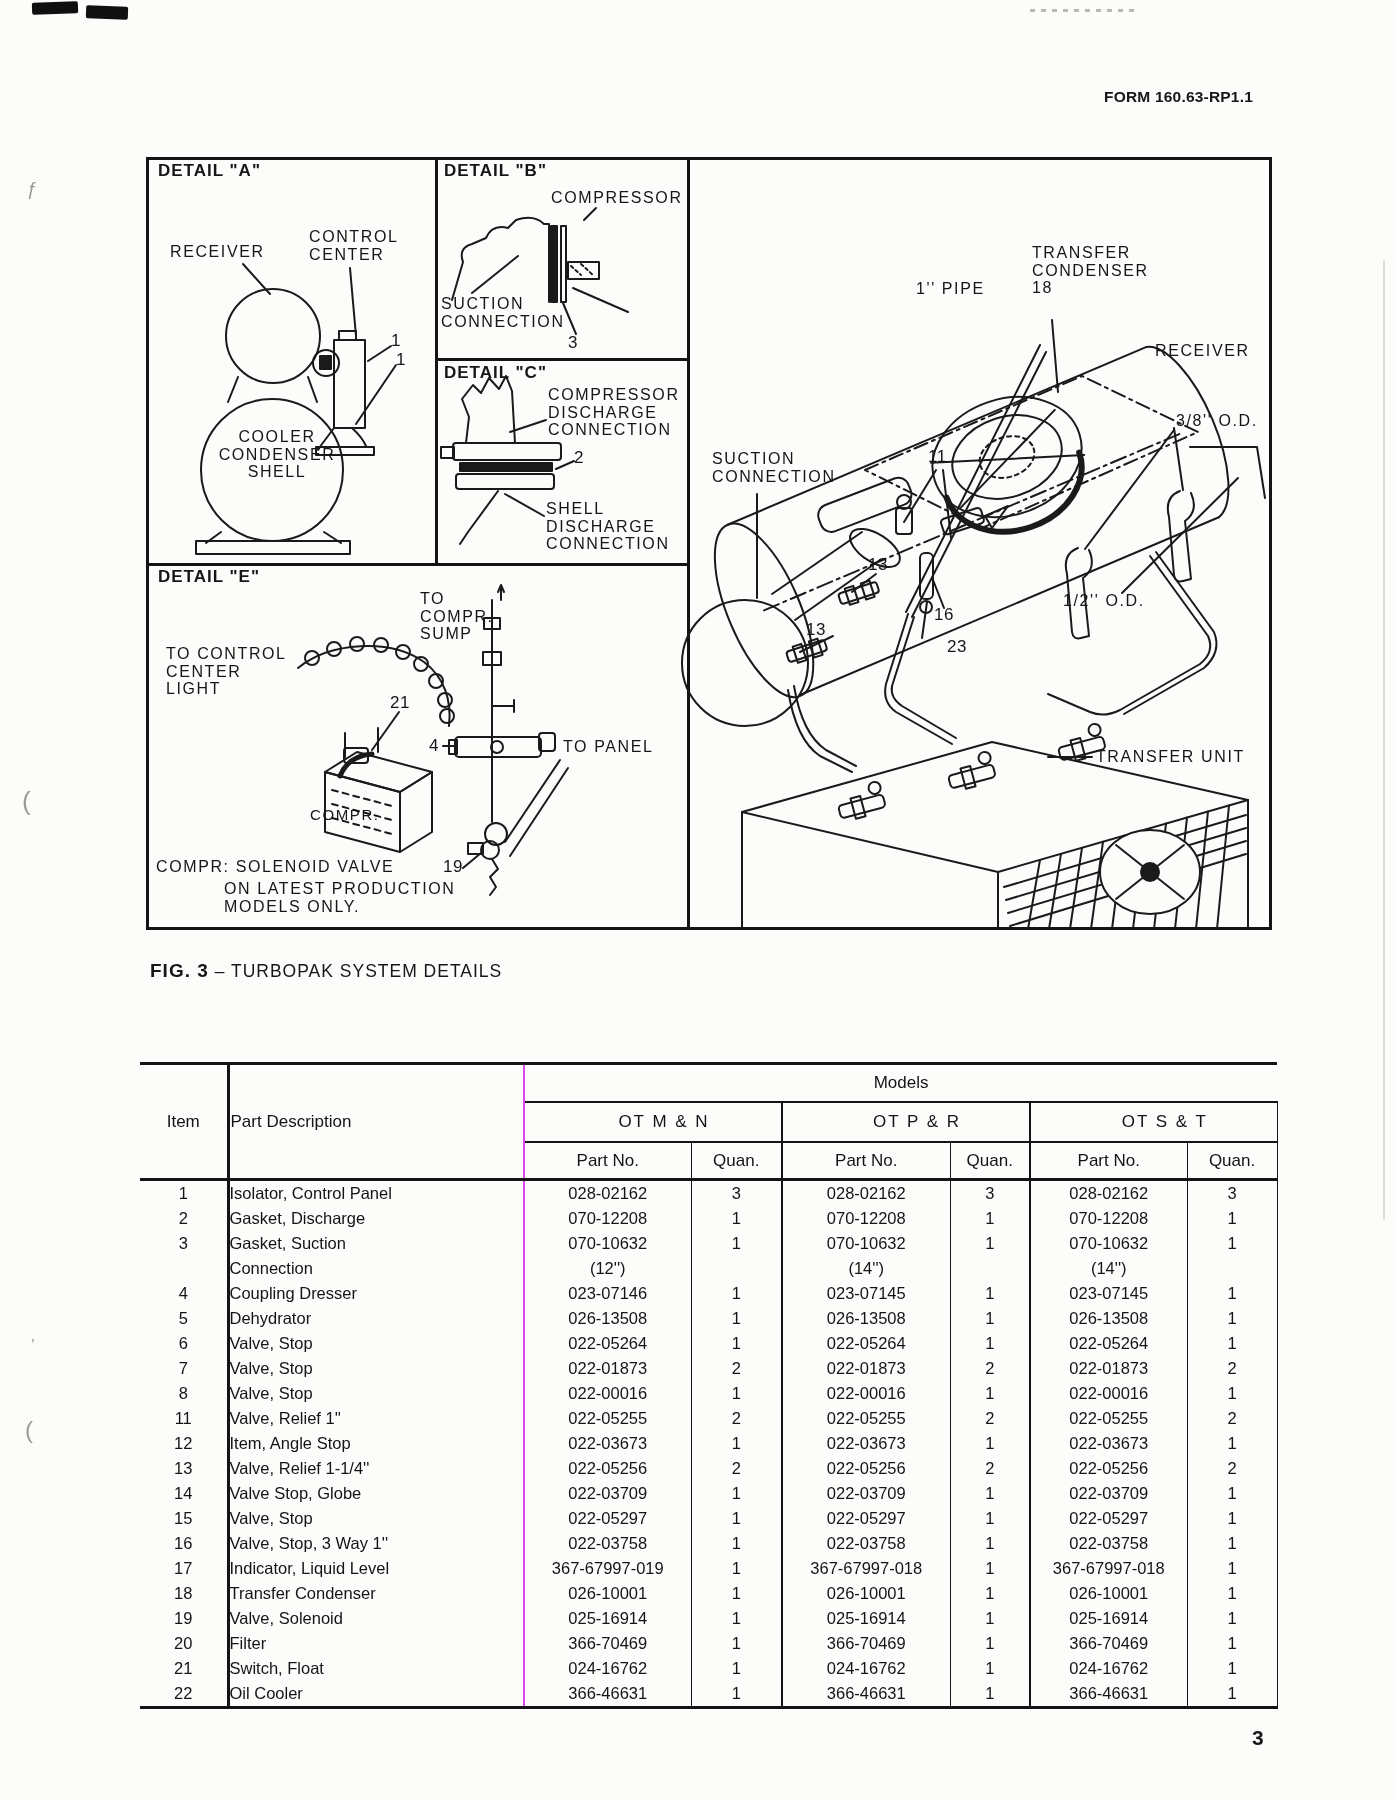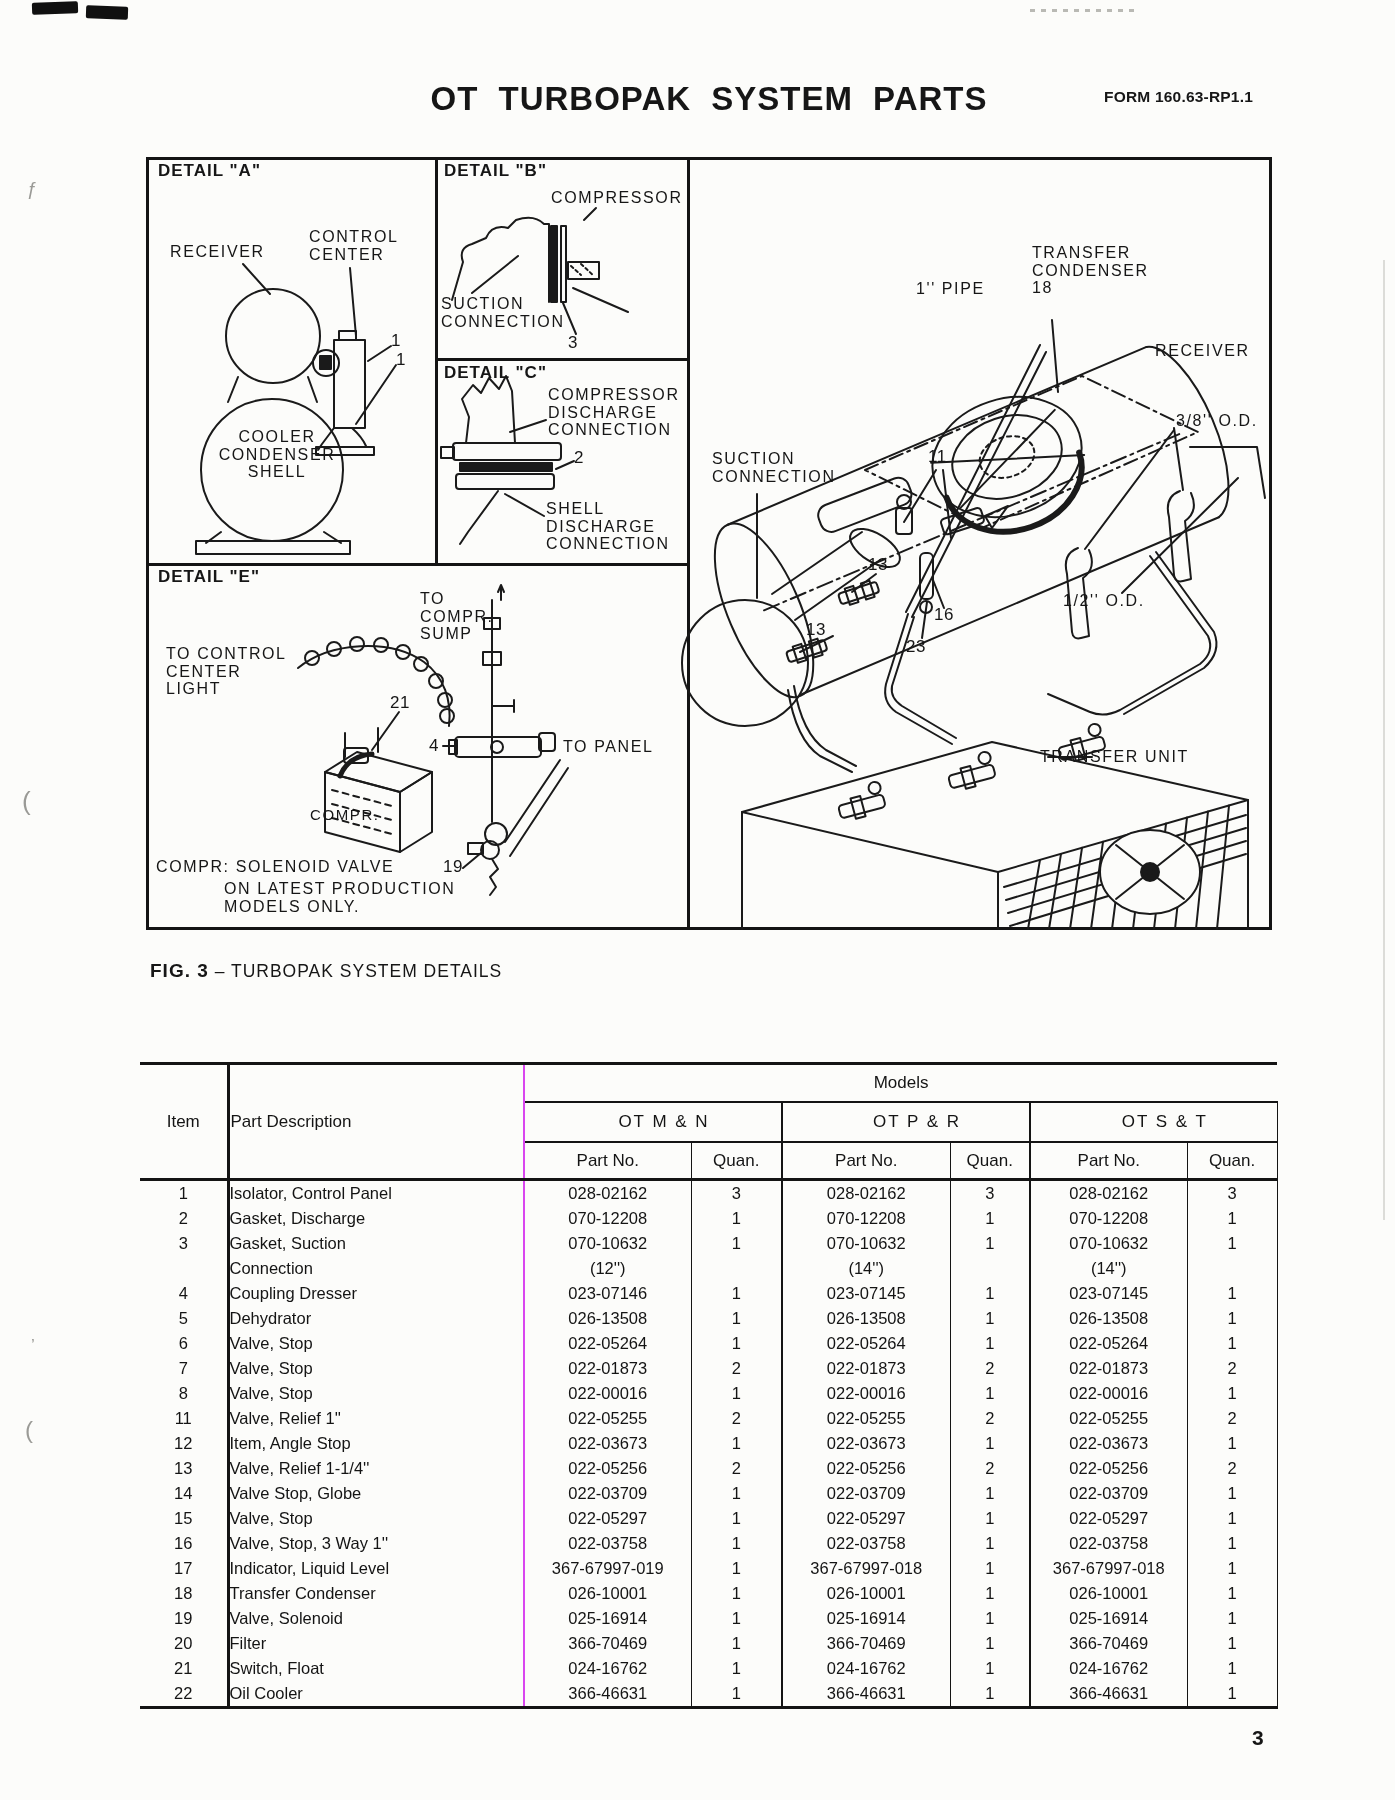--- a/index.html
+++ b/index.html
@@ -60,21 +60,20 @@
 
   <div class="smudge" style="left:32px;top:2px;width:46px;height:12px;transform:rotate(-2deg);"></div>
   <div class="smudge" style="left:86px;top:6px;width:42px;height:13px;transform:rotate(2deg);"></div>
   <div id="dotline"></div>
   <div id="scan-edge"></div>
   <div class="speck" style="left:26px;top:178px;font-size:19px;font-style:italic;">ƒ</div>
   <div class="speck" style="left:22px;top:786px;font-size:26px;">(</div>
   <div class="speck" style="left:31px;top:1336px;font-size:17px;">’</div>
   <div class="speck" style="left:25px;top:1416px;font-size:24px;">(</div>
 
-  <div class="abs" id="doc-title">OT TURBOPAK SYSTEM PARTS</div>
   <div class="abs" id="form-no">FORM 160.63-RP1.1</div>
 
   <div class="frame" style="left:146px;top:157px;width:1120px;height:767px;"></div>
   <div class="ln" style="left:687px;top:157px;width:3px;height:773px;"></div>
   <div class="ln" style="left:435px;top:157px;width:3px;height:409px;"></div>
   <div class="ln" style="left:146px;top:563px;width:541px;height:3px;"></div>
   <div class="ln" style="left:435px;top:358px;width:252px;height:3px;"></div>
 
   <svg style="left:146px;top:157px;" width="1126" height="773" viewBox="146 157 1126 773" fill="none" stroke="#1a1a1a" stroke-width="2" stroke-linecap="round" stroke-linejoin="round">
 
@@ -318,23 +317,23 @@
 CONDENSER
 18</div>
   <div class="lbl" style="left:1155px;top:342px;">RECEIVER</div>
   <div class="lbl" style="left:1176px;top:412px;">3/8'' O.D.</div>
   <div class="lbl" style="left:712px;top:450px;">SUCTION
 CONNECTION</div>
   <div class="lbl co" style="left:928px;top:448px;">11</div>
   <div class="lbl co" style="left:868px;top:556px;">13</div>
   <div class="lbl co" style="left:806px;top:621px;">13</div>
   <div class="lbl co" style="left:934px;top:606px;">16</div>
-  <div class="lbl co" style="left:906px;top:638px;">23</div>
+  <div class="lbl co" style="left:906px;top:638px;padding-left:41px;">23</div>
   <div class="lbl" style="left:1063px;top:592px;">1/2'' O.D.</div>
-  <div class="lbl" style="left:1040px;top:748px;text-align:right;">TRANSFER UNIT</div>
+  <div class="lbl" style="left:1096px;top:748px;text-align:right;">TRANSFER UNIT</div>
 
   <div class="abs" id="fig-caption">
     <span class="lead">FIG. 3</span>
     <span>– TURBOPAK SYSTEM DETAILS</span>
   </div>
 
   <table id="parts-table">
     <colgroup>
       <col style="width:88px">
         <col style="width:296px">

